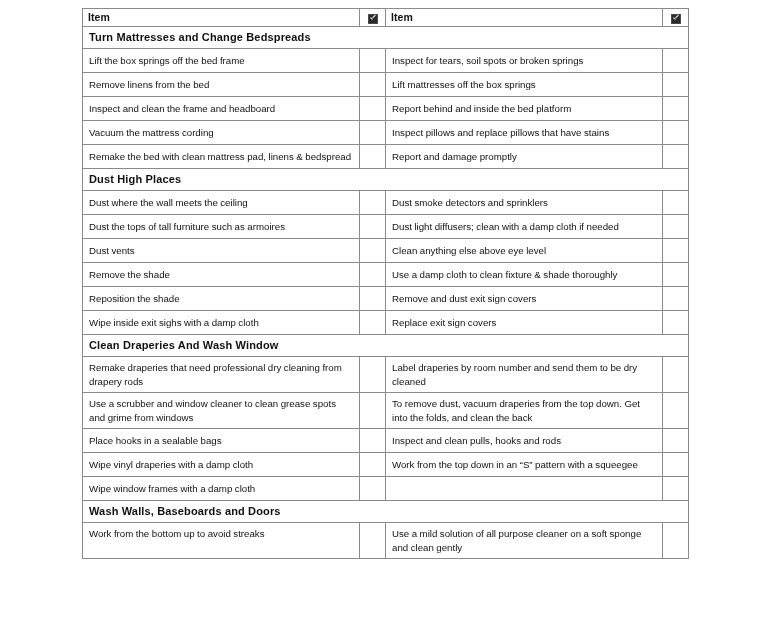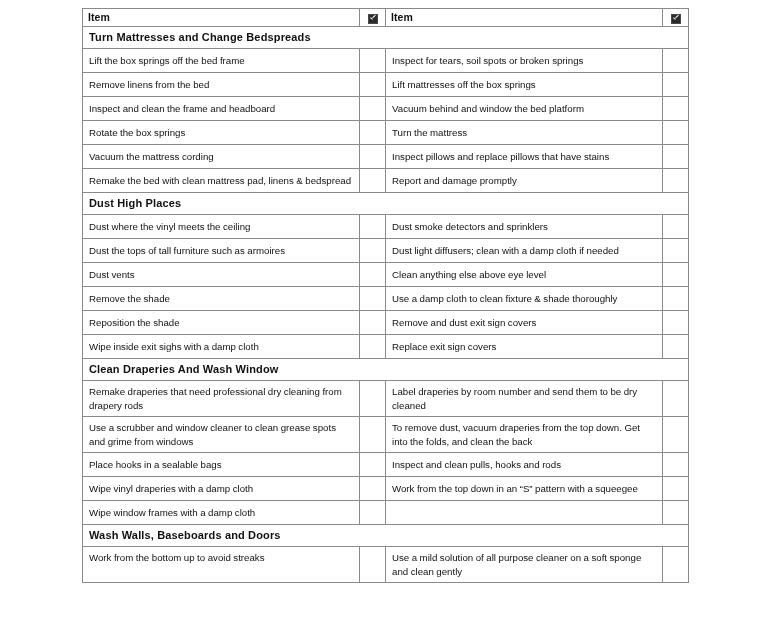--- a/index.html
+++ b/index.html
@@ -200,31 +200,21 @@
             <span class="item-text">Lift mattresses off the box springs</span>
           </td>
           <td class="cell-check"></td>
         </tr>
         <tr class="item-row single">
           <td class="cell-item">
             <span class="item-text">Inspect and clean the frame and headboard</span>
           </td>
           <td class="cell-check first"></td>
           <td class="cell-item">
-            <span class="item-text">Vacuum behind and window the bed platform</span>
-          </td>
-          <td class="cell-check"></td>
-        </tr>
-        <tr class="item-row single">
-          <td class="cell-item">
-            <span class="item-text">Rotate the box springs</span>
-          </td>
-          <td class="cell-check first"></td>
-          <td class="cell-item">
-            <span class="item-text">Turn the mattress</span>
+            <span class="item-text">Report behind and inside the bed platform</span>
           </td>
           <td class="cell-check"></td>
         </tr>
         <tr class="item-row single">
           <td class="cell-item">
             <span class="item-text">Vacuum the mattress cording</span>
           </td>
           <td class="cell-check first"></td>
           <td class="cell-item">
             <span class="item-text">Inspect pillows and replace pillows that have stains</span>
@@ -241,21 +231,21 @@
           </td>
           <td class="cell-check"></td>
         </tr>
         <tr class="section-row">
           <td colspan="4">
             <span class="section-title">Dust High Places</span>
           </td>
         </tr>
         <tr class="item-row single">
           <td class="cell-item">
-            <span class="item-text">Dust where the vinyl meets the ceiling</span>
+            <span class="item-text">Dust where the wall meets the ceiling</span>
           </td>
           <td class="cell-check first"></td>
           <td class="cell-item">
             <span class="item-text">Dust smoke detectors and sprinklers</span>
           </td>
           <td class="cell-check"></td>
         </tr>
         <tr class="item-row single">
           <td class="cell-item">
             <span class="item-text">Dust the tops of tall furniture such as armoires</span>

